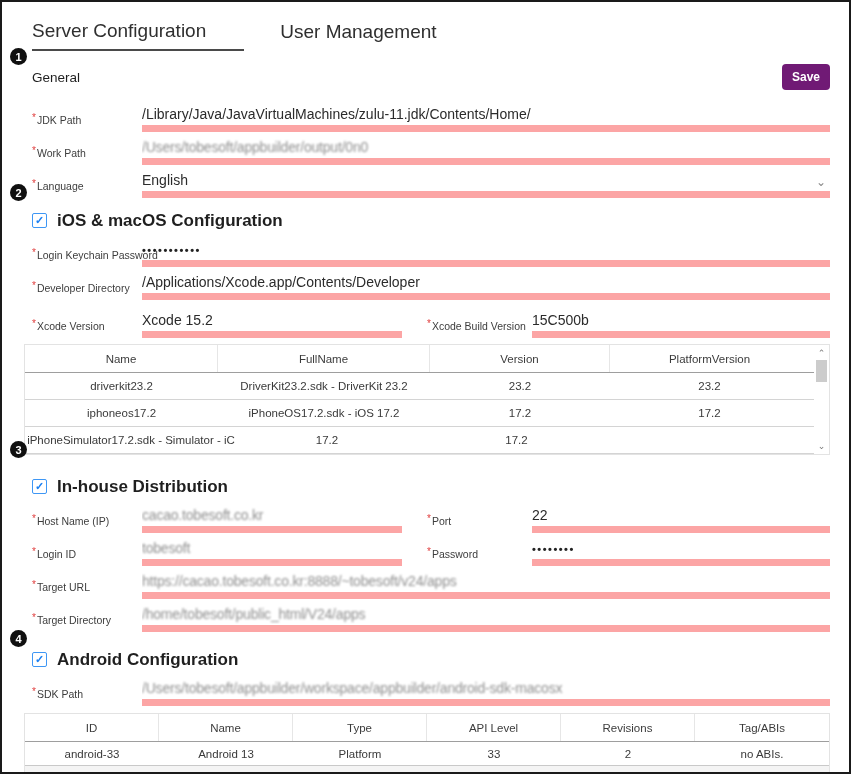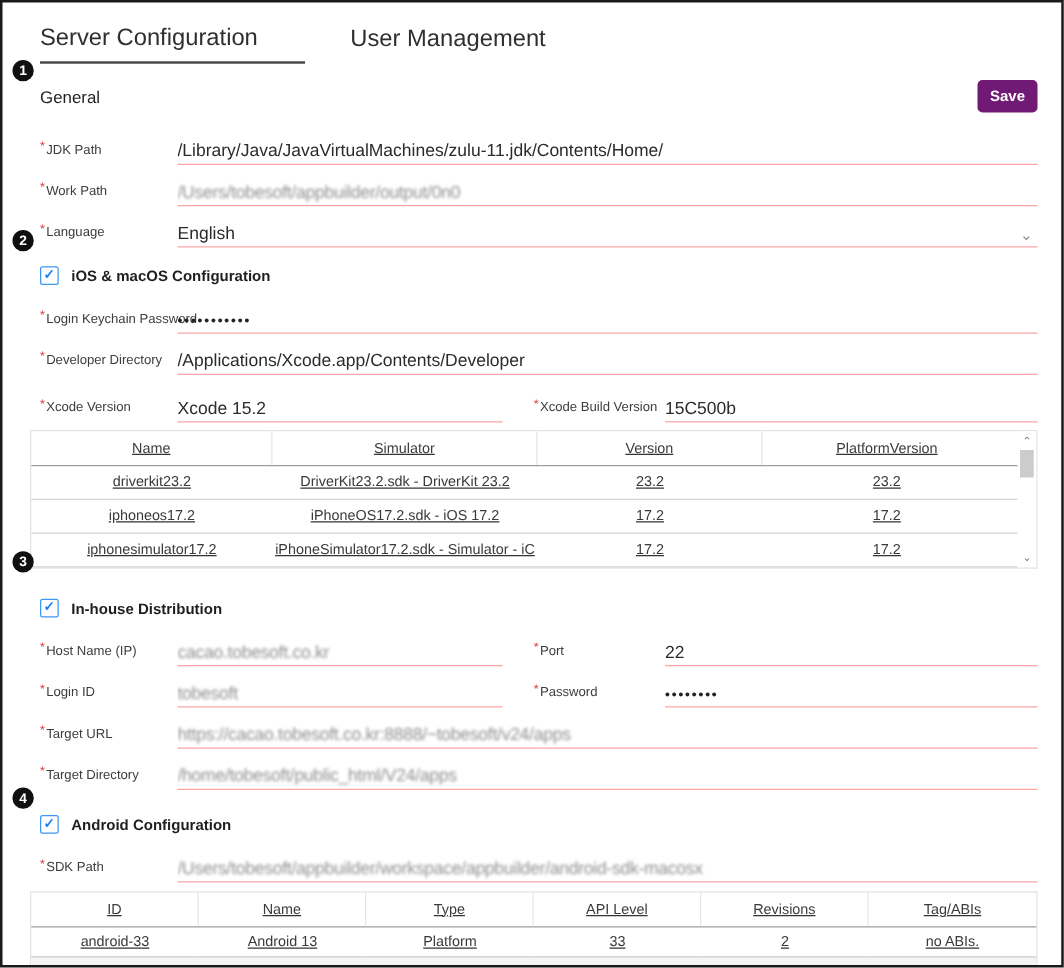--- a/index.html
+++ b/index.html
@@ -36,45 +36,45 @@
     font-family: "Liberation Sans", sans-serif;
     font-size: 12px; font-weight: bold; width: 48px; height: 26px; cursor: pointer;
   }
   .check-row { display: flex; align-items: center; height: 27px; }
   .checkbox {
     width: 15px; height: 15px; border: 1.6px solid #3e97f5; border-radius: 2px;
     display: inline-flex; align-items: center; justify-content: center;
     color: #1c80f2; font-size: 11px; font-weight: bold; background: #fff; cursor: pointer;
     line-height: 1;
   }
-  .check-row .cb-label { font-size: 12px; font-weight: bold; color: #1f1f1f; margin-left: 10px; }
+  .check-row .cb-label { font-size: 17px; font-weight: bold; color: #1f1f1f; margin-left: 10px; }
   .sec2 { margin-top: 9px; } .sec3 { margin-top: 18px; } .sec4 { margin-top: 14px; }
 
   
   .frow { display: flex; align-items: flex-end; height: 33px; }
   .flabel { width: 110px; font-size: 10.5px; color: #3d3d3d; padding-bottom: 6px; white-space: nowrap; }
   .flabel .req { color: #e03c3c; font-size: 10px; vertical-align: 3px; margin-right: 1px; }
   .finput {
-    flex: 1; border-bottom: 1px solid #fca5a5; font-size: 14px; color: #2b2b2b;
+    flex: 1; border-bottom: 7px solid #fca5a5; font-size: 14px; color: #2b2b2b;
     padding-bottom: 3px; white-space: nowrap; overflow: hidden; position: relative;
   }
   .two-col { display: flex; align-items: flex-end; height: 33px; }
   .col-left { display: flex; align-items: flex-end; width: 370px; }
   .col-left .flabel { width: 110px; }
   .col-right { display: flex; align-items: flex-end; flex: 1; margin-left: 25px; }
   .col-right .flabel { width: 105px; }
   .redacted { color: #8f8f8f; filter: blur(1.2px); letter-spacing: -0.2px; }
   .dots { font-size: 11px; letter-spacing: 1.5px; color: #222; font-weight: bold; }
   .chev { position: absolute; right: 4px; bottom: 2px; color: #8a8a8a; font-size: 12px; }
 
   
   .gtable { margin-left: -8px; width: 806px; border: 1px solid #e3e3e3; position: relative; }
   .t1 { margin-top: 6px; }
   .t2 { margin-top: 7px; }
-  .trow { display: flex; text-decoration: underline; }
+  .trow { display: flex; }
   .thead .tcell { font-size: 11.5px; color: #3c3c3c; border-right: 1px solid #e6e6e6; }
   .thead { border-bottom: 1px solid #9e9e9e; }
   .tcell { display: flex; align-items: center; justify-content: center; text-align: center;
            font-size: 11.5px; color: #3a3a3a; overflow: hidden; white-space: nowrap; }
   .t1 .thead .tcell { height: 27px; }
   .t1 .tbody .trow { border-bottom: 1px solid #d4d4d4; }
   .t1 .tbody .tcell { height: 26px; }
   .t1 .c0 { width: 193px; } .t1 .c1 { width: 212px; } .t1 .c2 { width: 180px; } .t1 .c3 { width: 199px; }
   .t1 .thead .c3 { border-right: none; }
 
@@ -146,39 +146,38 @@
       </div>
       <div class="col-right">
         <div class="flabel"><span class="req">*</span><span>Xcode Build Version</span></div>
         <div class="finput">15C500b</div>
       </div>
     </div>
 
     <div class="gtable t1">
       <div class="trow thead">
         <div class="tcell c0">Name</div>
-        <div class="tcell c1">Simulator</div>
+        <div class="tcell c1">FullName</div>
         <div class="tcell c2">Version</div>
         <div class="tcell c3">PlatformVersion</div>
       </div>
       <div class="tbody">
         <div class="trow">
           <div class="tcell c0">driverkit23.2</div>
           <div class="tcell c1">DriverKit23.2.sdk - DriverKit 23.2</div>
           <div class="tcell c2">23.2</div>
           <div class="tcell c3">23.2</div>
         </div>
         <div class="trow">
           <div class="tcell c0">iphoneos17.2</div>
           <div class="tcell c1">iPhoneOS17.2.sdk - iOS 17.2</div>
           <div class="tcell c2">17.2</div>
           <div class="tcell c3">17.2</div>
         </div>
         <div class="trow">
-          <div class="tcell c0">iphonesimulator17.2</div>
           <div class="tcell c1">iPhoneSimulator17.2.sdk - Simulator - iC</div>
           <div class="tcell c2">17.2</div>
           <div class="tcell c3">17.2</div>
         </div>
       </div>
       <div class="vscroll">
         <div class="arrow up">⌃</div>
         <div class="thumb"></div>
         <div class="arrow down">⌄</div>
       </div>

